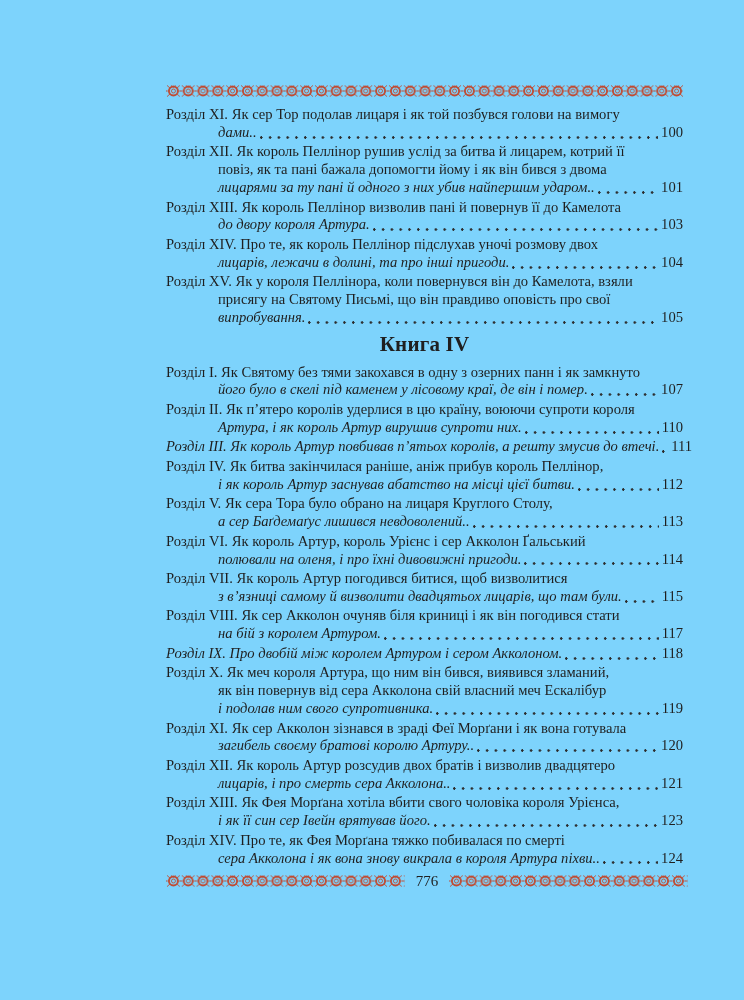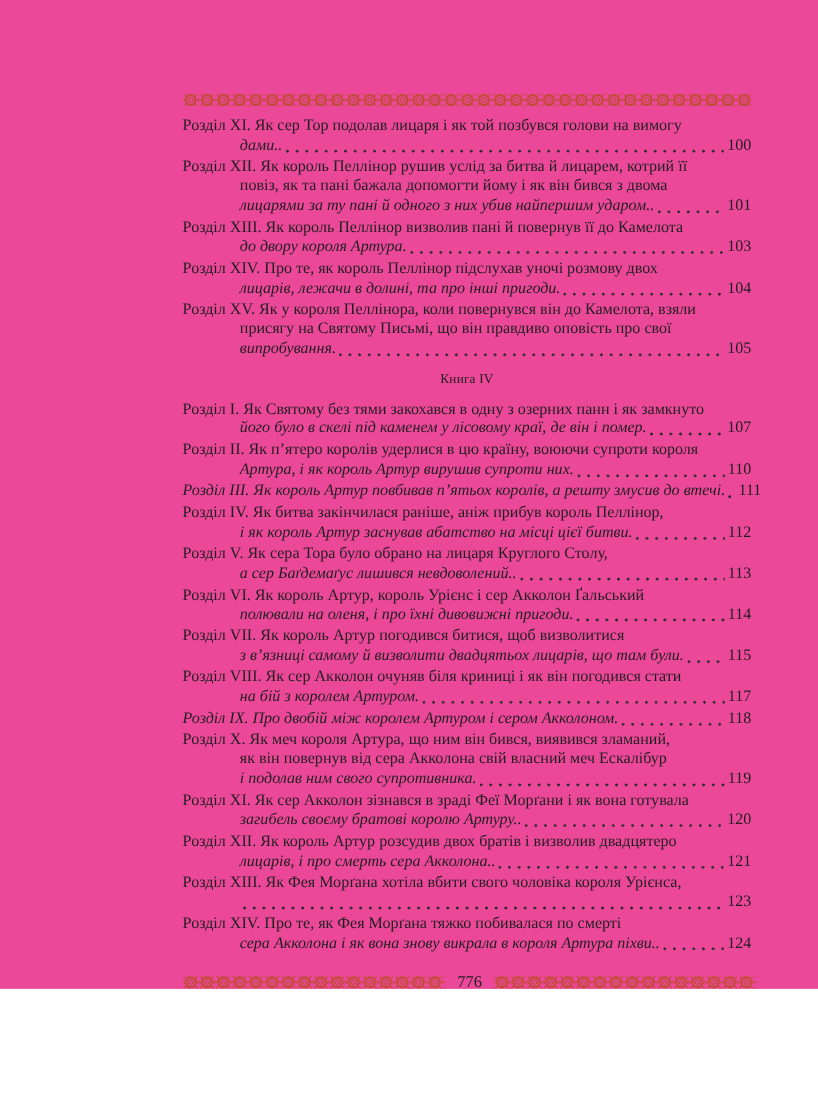--- a/index.html
+++ b/index.html
@@ -5,22 +5,22 @@
   html,body{margin:0;padding:0;}
   body{
     background:#ffffff;
     font-family:"Liberation Serif","DejaVu Serif",serif;
     color:#1f1f1f;
     -webkit-font-smoothing:antialiased;
   }
   .page{
     position:relative;
     width:744px;
-    height:899px;
-    background:#ec4899;
+    height:1000px;
+    background:#7dd3fc;
     overflow:hidden;
   }
   .ornament{height:14px;overflow:hidden;}
   .ornament svg{display:block;}
   .ornament-top{
     position:absolute;
     left:166px;top:84px;
     width:517px;
   }
   .toc{
@@ -42,33 +42,32 @@
     height:13px;
     align-self:flex-end;
     margin:0 3px 1px 3px;
     background-image:radial-gradient(circle at 1.3px 50%, #2b2b2b 1.05px, rgba(0,0,0,0) 1.45px);
     background-size:8.8px 3px;
     background-repeat:repeat-x;
     background-position:left bottom 2px;
   }
   .book-heading{
     text-align:center;
-    font-size:12px;
-    font-weight:normal;
+    font-size:21px;
+    font-weight:bold;
     margin:9px 0 10px 0;
     letter-spacing:.2px;
   }
   .footer{
     position:absolute;
     left:166px;top:874px;
     width:522px;
     display:flex;
     align-items:center;
     gap:9px;
-    margin-top:12px;
   }
   .footer .orn-fill{flex:1 1 auto;}
   .page-number{
     flex:0 0 auto;
     font-size:15px;
     color:#1f1f1f;
     line-height:14px;
     padding:0 2px;
   }
 </style>
@@ -237,20 +236,21 @@
             <div class="line">Розділ XII. Як король Артур розсудив двох братів і визволив двадцятеро</div>
             <div class="line cont last">
               <span class="txt">лицарів, і про смерть сера Акколона..</span>
               <span class="leader"></span>
               <span class="pg">121</span>
             </div>
           </div>
           <div class="toc-entry">
             <div class="line">Розділ XIII. Як Фея Морґана хотіла вбити свого чоловіка короля Урієнса,</div>
             <div class="line cont last">
+              <span class="txt">і як її син сер Івейн врятував його.</span>
               <span class="leader"></span>
               <span class="pg">123</span>
             </div>
           </div>
           <div class="toc-entry">
             <div class="line">Розділ XIV. Про те, як Фея Морґана тяжко побивалася по смерті</div>
             <div class="line cont last">
               <span class="txt">сера Акколона і як вона знову викрала в короля Артура піхви..</span>
               <span class="leader"></span>
               <span class="pg">124</span>

